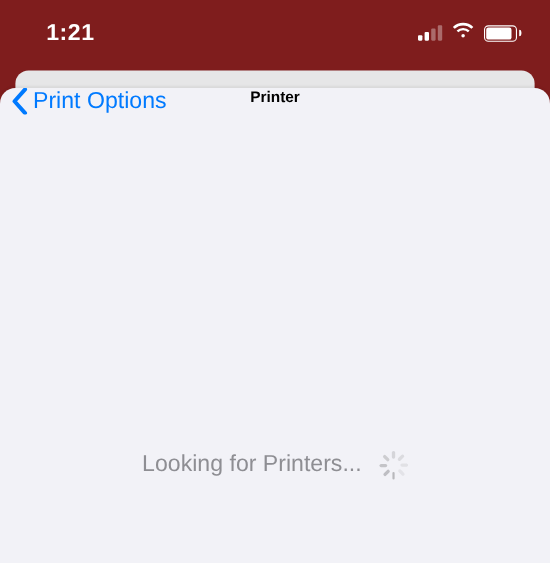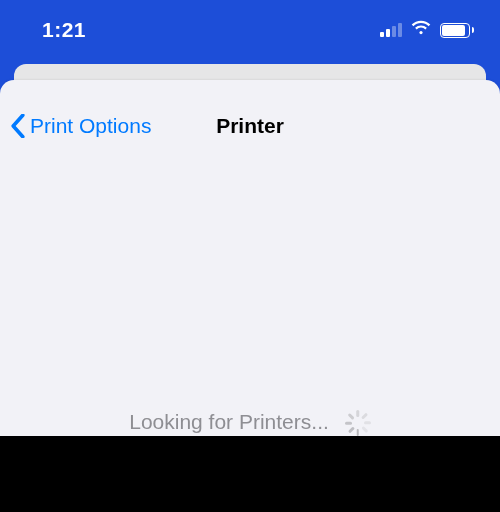--- a/index.html
+++ b/index.html
@@ -1,18 +1,18 @@
 <!DOCTYPE html>
 <html><head>
 <meta charset="utf-8">
 <style>
   * { box-sizing: border-box; margin: 0; padding: 0; }
   html, body { width: 500px; height: 512px; font-family: -apple-system, "Helvetica Neue", Arial, sans-serif; background: #000; overflow: hidden; }
 
-  .phone { width: 500px; height: 436px; position: relative; background: #1d4ed8; }
+  .phone { width: 500px; height: 512px; position: relative; background: #7f1d1d; }
 
   
   .status-bar { position: absolute; top: 0; left: 0; right: 0; height: 56px; display: flex; align-items: center; justify-content: space-between; padding: 4px 26px 0 42px; color: #fff; }
   .status-time { font-size: 21px; font-weight: 600; letter-spacing: 0.5px; }
   .status-icons { display: flex; align-items: center; gap: 8px; }
 
   .cell-bars { display: inline-flex; align-items: flex-end; gap: 2px; height: 14px; }
   .cell-bars span { display: inline-block; width: 4px; background: rgba(255,255,255,0.35); border-radius: 1px; }
   .cell-bars span.on { background: #fff; }
   .cell-bars span:nth-child(1){ height: 5px; }
@@ -24,24 +24,24 @@
   .battery-body { width: 30px; height: 15px; border: 1.5px solid #fff; border-radius: 4px; position: relative; background: transparent; }
   .battery-fill { position: absolute; left: 1px; top: 1px; bottom: 1px; width: 23px; background: #fff; border-radius: 2px; }
   .battery-cap { width: 2.5px; height: 6px; background: #fff; border-radius: 0 2px 2px 0; margin-left: 2px; }
 
   
   .underlayer { position: absolute; top: 64px; left: 14px; right: 14px; height: 30px; background: #e6e6e7; border-radius: 12px 12px 0 0; }
 
   
   .sheet { position: absolute; top: 80px; left: 0; right: 0; bottom: 0; background: #f2f2f7; border-radius: 14px 14px 0 0; box-shadow: 0 -1px 2px rgba(0,0,0,0.06); }
 
-  .nav { height: 58px; display: flex; align-items: flex-end; padding: 0 10px; position: relative; }
+  .nav { height: 58px; display: flex; align-items: flex-start; padding: 0 10px; position: relative; }
   .back { display: inline-flex; align-items: center; gap: 4px; color: #007aff; font-size: 21px; font-weight: 400; cursor: pointer; }
   .back svg { width: 16px; height: 24px; display: block; }
-  .nav-title { position: absolute; left: 50%; transform: translateX(-50%); font-size: 21px; font-weight: 600; color: #000; }
+  .nav-title { position: absolute; left: 50%; transform: translateX(-50%); font-size: 14px; font-weight: 600; color: #000; }
 
   .content { position: relative; height: calc(100% - 58px); }
   .searching { position: absolute; top: 272px; width: 100%; display: flex; align-items: flex-start; justify-content: center; gap: 16px; color: #8e8e93; font-size: 21px; }
   .spinner { width: 26px; height: 26px; position: relative; }
   .spinner span { position: absolute; left: 50%; top: 50%; width: 2.5px; height: 7px; background: #b8b8bc; border-radius: 2px; transform-origin: 50% -6px; }
   .spinner span:nth-child(1){ transform: translate(-50%,6px) rotate(0deg);   opacity:1; }
   .spinner span:nth-child(2){ transform: translate(-50%,6px) rotate(45deg);  opacity:.9; }
   .spinner span:nth-child(3){ transform: translate(-50%,6px) rotate(90deg);  opacity:.8; }
   .spinner span:nth-child(4){ transform: translate(-50%,6px) rotate(135deg); opacity:.65; }
   .spinner span:nth-child(5){ transform: translate(-50%,6px) rotate(180deg); opacity:.5; }

